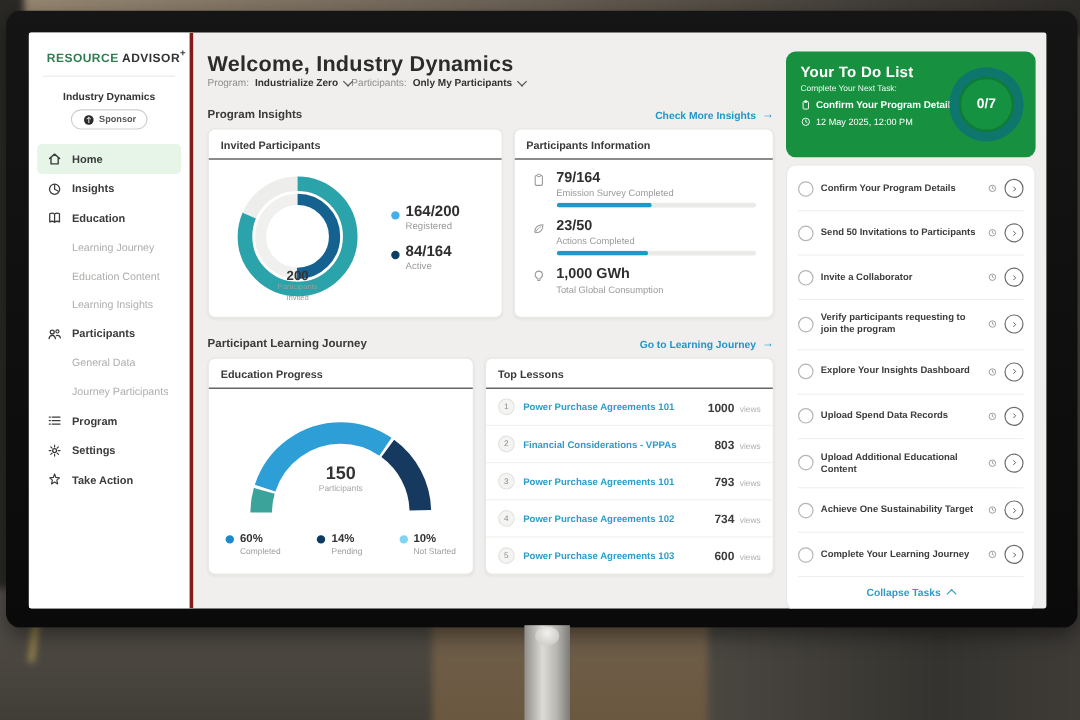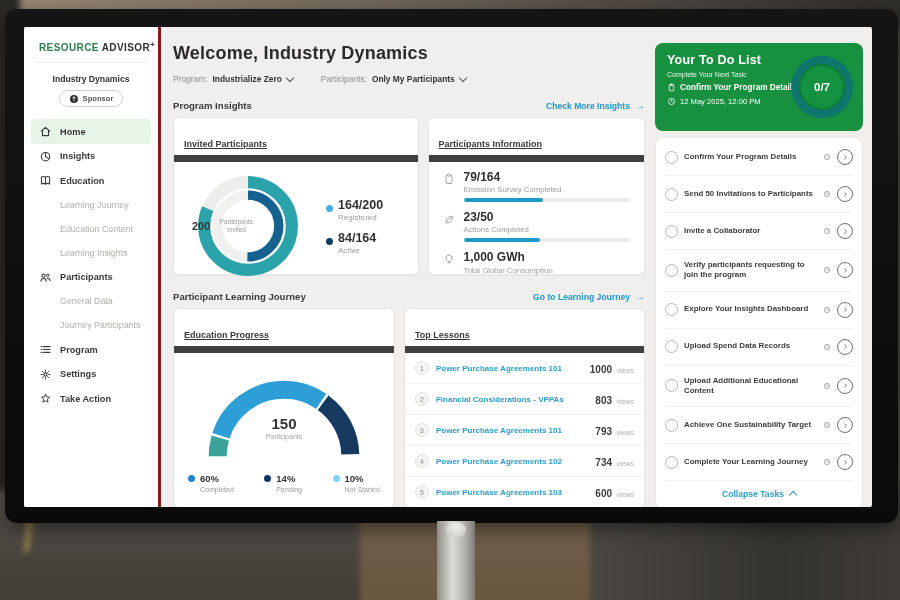--- a/index.html
+++ b/index.html
@@ -36,40 +36,40 @@
   .nav{margin-top:12px;}
   .nav-item{display:flex;align-items:center;gap:8px;height:24.5px;padding:0 8px 0 15px;font-size:9.2px;
             font-weight:bold;color:#3b3b3b;cursor:pointer;}
   .nav-item.active{background:#e7f4e8;border-radius:4px;margin:0 7px;padding-left:8px;}
   .nav-item .nicon{width:13px;height:13px;color:#3b3b3b;flex:none;}
   .nav-item .nicon svg{width:13px;height:13px;display:block;}
   .nav-item.sub{padding-left:36px;font-weight:normal;color:#aeaeac;font-size:8.9px;height:24px;}
   
   .main{flex:1;min-width:0;padding:0 10px 0 12px;}
   h1{margin:16px 0 0;font-size:18px;font-weight:bold;color:#2b2b2b;letter-spacing:.2px;}
-  .filters{display:flex;gap:28px;margin-top:10px;align-items:center;}
+  .filters{display:flex;align-items:center;}
   .filter{display:flex;align-items:center;gap:5px;cursor:pointer;}
   .flabel{font-size:8.4px;color:#8d8d8b;}
   .fvalue{font-size:8.4px;font-weight:bold;color:#333;}
   .chev{width:5px;height:5px;border-right:1.4px solid #555;border-bottom:1.4px solid #555;
         display:inline-block;transform:rotate(45deg);margin-bottom:2px;}
   .chev.up{transform:rotate(-135deg);border-color:#2d9dc9;margin-bottom:-2px;}
   .secrow{display:flex;justify-content:space-between;align-items:center;margin-top:16px;}
   .secrow h2{margin:0;font-size:9.6px;font-weight:bold;color:#3a3a3a;}
   .seclink{font-size:8.6px;font-weight:bold;color:#2196c9;text-decoration:none;display:flex;gap:5px;align-items:center;cursor:pointer;}
   .seclink .arr{font-size:10px;}
   .cards1,.cards2{display:flex;gap:9px;margin-top:6px;}
   .card{background:#fff;border:1px solid #e7e7e4;border-radius:6px;box-shadow:0 1px 2px rgba(0,0,0,.04);}
-  .ctitle{padding:21px 10px 6px;border-bottom:7px solid #404040;font-size:9px;font-weight:bold;color:#3a3a3a;text-decoration:underline;}
+  .ctitle{padding:8px 10px 6px;border-bottom:1px solid #404040;font-size:9px;font-weight:bold;color:#3a3a3a;}
   .invited{flex:1.13;height:156px;} .info{flex:1;height:156px;}
   .cbody{display:flex;align-items:center;padding:8px 10px;}
   
   .donutwrap{position:relative;width:112px;height:112px;margin-left:8px;flex:none;}
   .donutwrap svg{width:112px;height:112px;display:block;}
-  .donut-center{position:absolute;inset:0;display:flex;flex-direction:row;align-items:center;justify-content:flex-start;text-align:center;}
+  .donut-center{position:absolute;inset:0;display:flex;flex-direction:column;align-items:center;justify-content:flex-end;text-align:center;}
   .dc-v{font-size:11px;font-weight:bold;color:#333;}
   .dc-l{font-size:6.4px;color:#9b9b9b;line-height:1.3;width:52px;}
   .dlegend{margin-left:22px;}
   .dleg-item{margin:9px 0;}
   .dleg-head{display:flex;align-items:flex-end;gap:5px;}
   .dot{width:7px;height:7px;border-radius:50%;flex:none;}
   .dleg-v{font-size:12.5px;font-weight:bold;color:#2f2f2f;}
   .dleg-l{font-size:8px;color:#9b9b9b;margin-left:12px;margin-top:1px;}
   
   .cbody.col{flex-direction:column;align-items:stretch;padding:9px 14px;}

